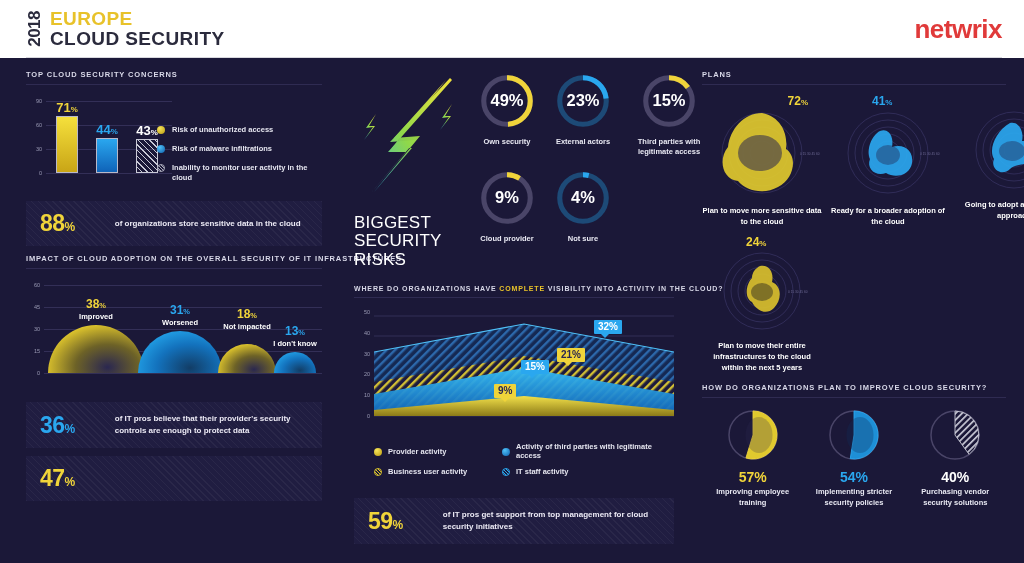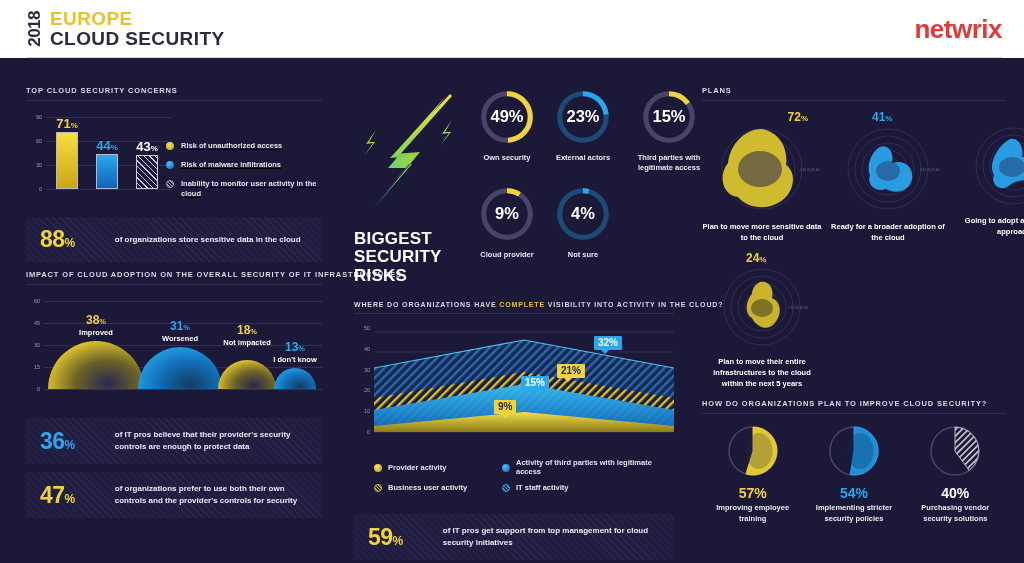--- a/index.html
+++ b/index.html
@@ -22,21 +22,21 @@
     font-size: 17px; font-weight: bold; color: #2b2b3d;
     letter-spacing: -0.5px; line-height: 1;
   }
   .title-lines { line-height: 1.05; }
   .t-europe { font-size: 19px; font-weight: bold; color: #e8c22a; letter-spacing: .4px;}
   .t-cloud  { font-size: 19px; font-weight: bold; color: #2b2b3d; letter-spacing: .4px;}
   .logo { font-size: 26px; font-weight: bold; color: #e03a3a; letter-spacing: -.5px; }
   .headrule { position:absolute; left:26px; right:22px; bottom:0; height:1px; background:#d8d8de;}
 
   
-  .board { display: flex; height: 363px; padding: 20px 0 0 0; }
+  .board { display: flex; height: 363px; padding: 4px 0 0 0; }
   .col { position: relative; }
   .col-left  { width: 340px; padding: 8px 18px 0 26px; }
   .col-mid   { width: 346px; padding: 8px 12px 0 14px; }
   .col-right { width: 338px; padding: 8px 18px 0 16px; }
   .vdiv { width:1px; background: #2f2b52; margin-top:4px; height: 480px; }
 
   .sec-head {
     font-size: 7.5px; font-weight: bold; color: #d8d8e8;
     letter-spacing: .85px; padding-bottom: 5px; border-bottom: 1px solid #2f2b52;
     margin-bottom: 6px; white-space: nowrap;
@@ -55,21 +55,21 @@
   .bar-blue   { background: linear-gradient(180deg,#2aa7ef 0%, #0f63b8 100%); border:1px solid #b9b9c8;}
   .bar-hatch  {
     border:1px solid #c9c9d6;
     background-image: repeating-linear-gradient(45deg, transparent 0 3px, #c9c9d6 3px 4px);
   }
   .bar-val { position: absolute; bottom: 100%; left: 50%; transform: translateX(-50%); margin-bottom: 2px;
              font-size: 13px; font-weight: bold; white-space: nowrap; }
   .bar-val .pct { font-size: 8px; }
   .v-yellow { color:#f0d43a;} .v-blue { color:#2aa7ef;} .v-white { color:#ffffff;}
 
-  .legend-right { position: absolute; right: 0; top: 24px; width: 156px; text-decoration: underline; }
+  .legend-right { position: absolute; right: 9px; top: 24px; width: 156px; }
   .lg-item { display:flex; align-items:flex-start; gap:7px; margin-bottom: 9px; }
   .lg-dot { width: 8px; height: 8px; border-radius: 50%; flex: none; margin-top: 1px; }
   .d-yellow { background: radial-gradient(circle at 35% 30%, #f6e45a, #b99a10); }
   .d-blue   { background: radial-gradient(circle at 35% 30%, #4fc0f7, #0d5fae); }
   .d-hatch  { border: 1px solid #aab; background-image: repeating-linear-gradient(45deg,transparent 0 1.5px,#aab 1.5px 2.2px); }
   .lg-txt { font-size: 7.5px; color: #e6e6f0; font-weight: bold; line-height: 1.35; }
 
   
   .callout {
     display: flex; align-items: center; gap: 12px; padding: 11px 10px 11px 14px;
@@ -91,21 +91,21 @@
   .dm-yellow { background: radial-gradient(ellipse at 62% 88%, #2a2750 0%, #6d6227 38%, #d9c02c 72%, #f2e04a 100%); }
   .dm-blue   { background: radial-gradient(ellipse at 62% 88%, #123d66 0%, #1372bd 45%, #23a4ea 80%, #35bdf7 100%); }
   .dome-lbl { position: absolute; left: 50%; transform: translateX(-50%); text-align: center; white-space: nowrap; }
   .dome-num { font-size: 12px; font-weight: bold; line-height: 1; }
   .dome-num .pct { font-size: 7.5px; }
   .dome-cap { font-size: 7.5px; font-weight: bold; color: #ffffff; margin-top: 2px; }
 
   
   .risks-row { display: flex; margin-top: 4px; }
   .bolt-block { width: 116px; position: relative; padding-top: 2px; }
-  .bolt-title { font-size: 17px; font-weight: bold; color: #fff; line-height: 1.08; letter-spacing: .2px; position: relative; z-index: 2; margin-top: 6px;}
+  .bolt-title { font-size: 17px; font-weight: normal; color: #fff; line-height: 1.08; letter-spacing: .2px; position: relative; z-index: 2; margin-top: 6px;}
   .donut-area { flex: 1; padding-left: 6px; }
   .donut-row { display: flex; gap: 14px; }
   .donut-row.second { margin-top: 14px; }
   .donut-cell { width: 62px; text-align: center; }
   .donut-cap { font-size: 7.5px; color: #e9e9f3; font-weight: bold; line-height: 1.35; margin-top: 5px; }
   .donut-num { font-size: 11px; font-weight: bold; fill: #ffffff; }
 
   
   .areachart { position: relative; height: 130px; margin-top: 10px; }
   .area-y { position: absolute; left: 2px; top: 4px; width: 16px; height: 104px; }
@@ -250,21 +250,20 @@
       </div>
     </div>
 
     <div class="callout">
       <div class="big c-blue"><span>36</span><span class="pct">%</span></div>
       <div class="txt">of IT pros believe that their provider's security controls are enough to protect data</div>
     </div>
 
     <div class="callout">
       <div class="big c-yellow"><span>47</span><span class="pct">%</span></div>
-      <div class="txt">of organizations prefer to use both their own controls and the provider's controls for security</div>
     </div>
   </div>
 
   <div class="vdiv"></div>
 
   <div class="col col-mid">
 
     <div class="risks-row">
       <div class="bolt-block">
         <svg width="116" height="128" viewBox="0 0 116 128">

